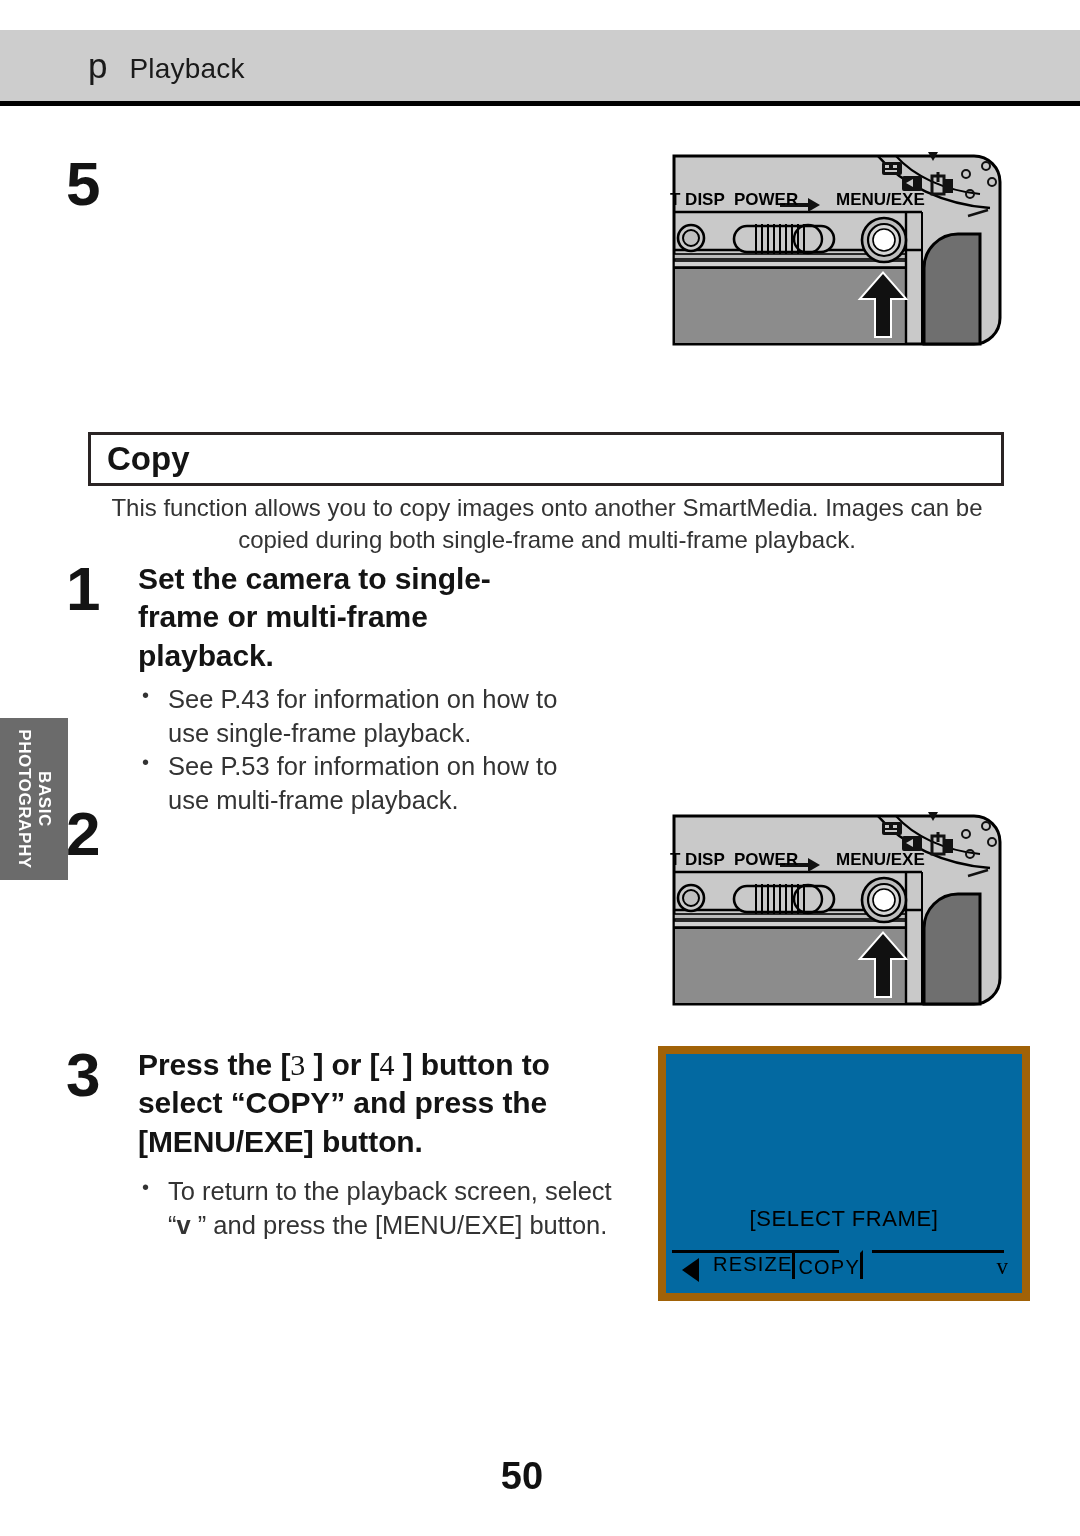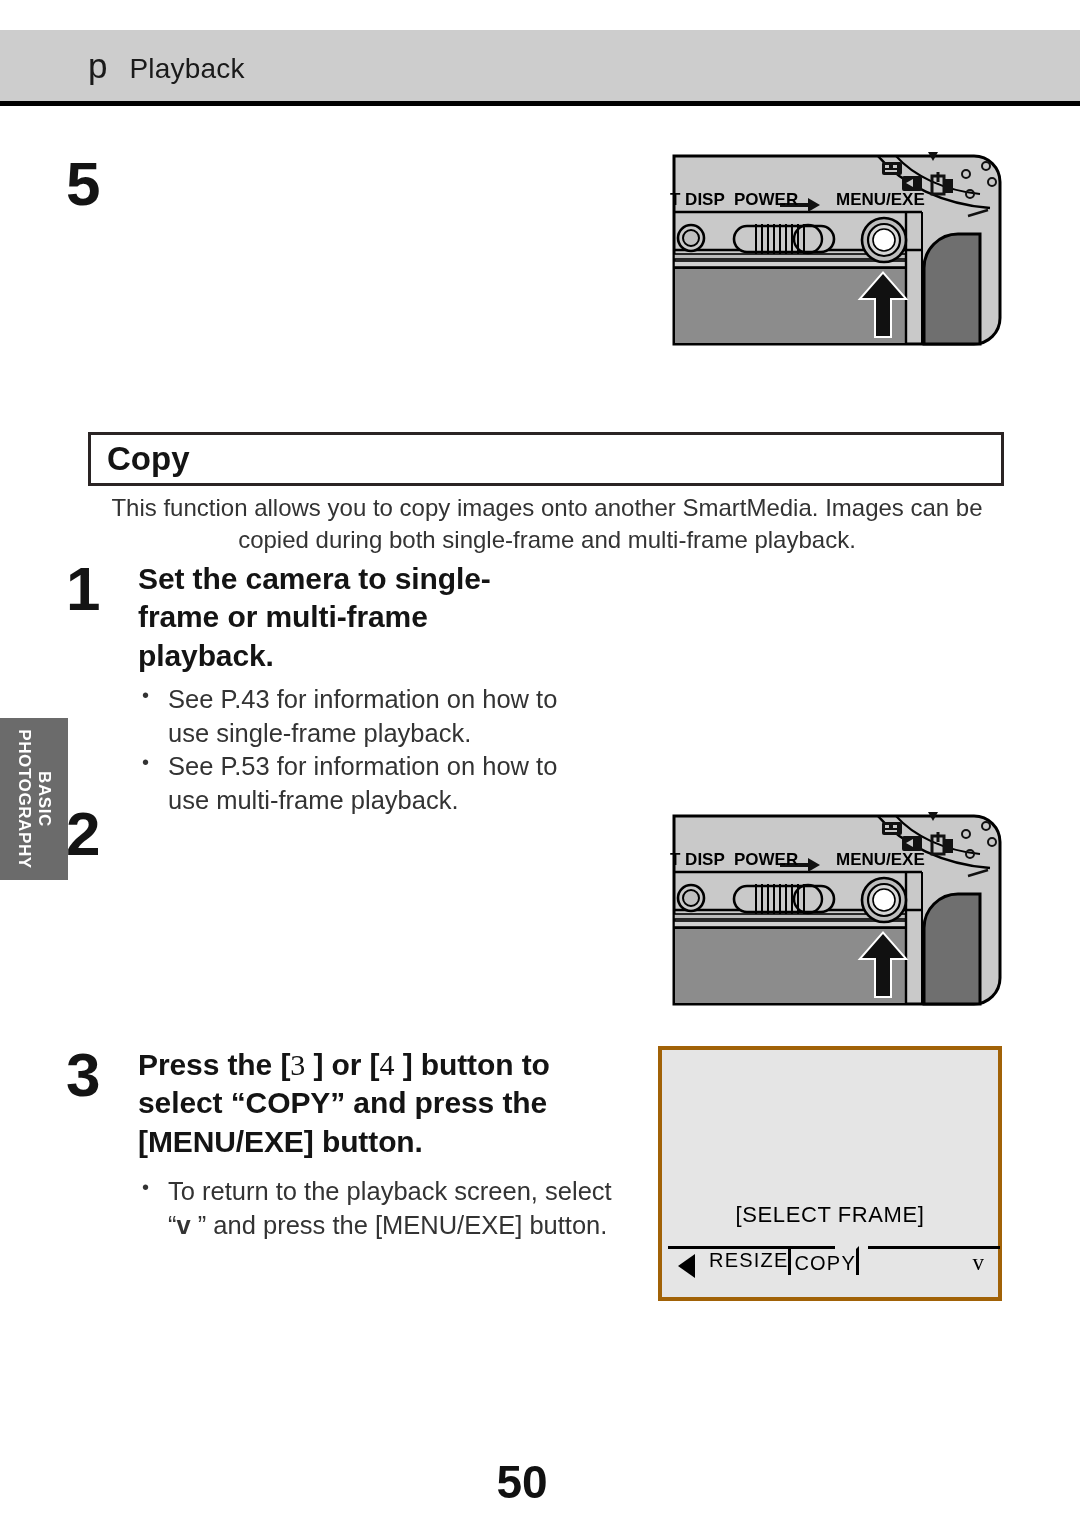--- a/index.html
+++ b/index.html
@@ -139,40 +139,40 @@
     color: #333333;
     text-align: center;
   }
 
   
   .page-number {
     position: absolute;
     left: 0; top: 1455px;
     width: 1044px;
     text-align: center;
-    font-size: 46px;
+    font-size: 38px;
     font-weight: bold;
     color: #111;
   }
 
   
   .camera {
     position: absolute;
     width: 344px; height: 200px;
   }
   .cam-svg { display: block; }
 
   
   .lcd {
     position: absolute;
     left: 658px; top: 1046px;
-    width: 344px; height: 255px;
-    border: 4px solid #a16207;
+    width: 372px; height: 255px;
+    border: 8px solid #a16207;
     box-sizing: border-box;
-    background: #e5e5e5;
+    background: #0369a1;
   }
   .lcd-title {
     position: absolute;
     left: 0; top: 152px;
     width: 100%;
     text-align: center;
     font-size: 22px;
     letter-spacing: 0.6px;
     color: #000;
   }

